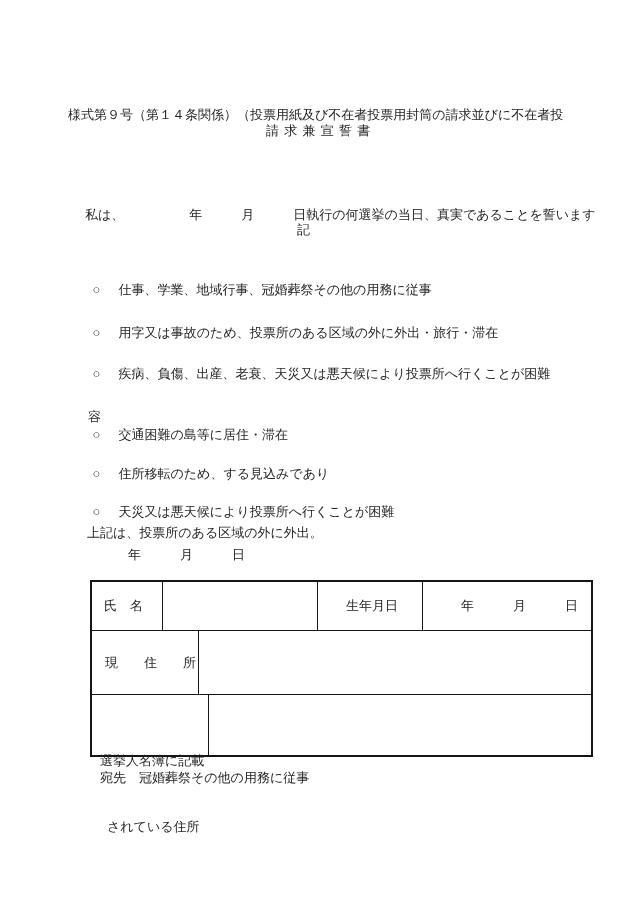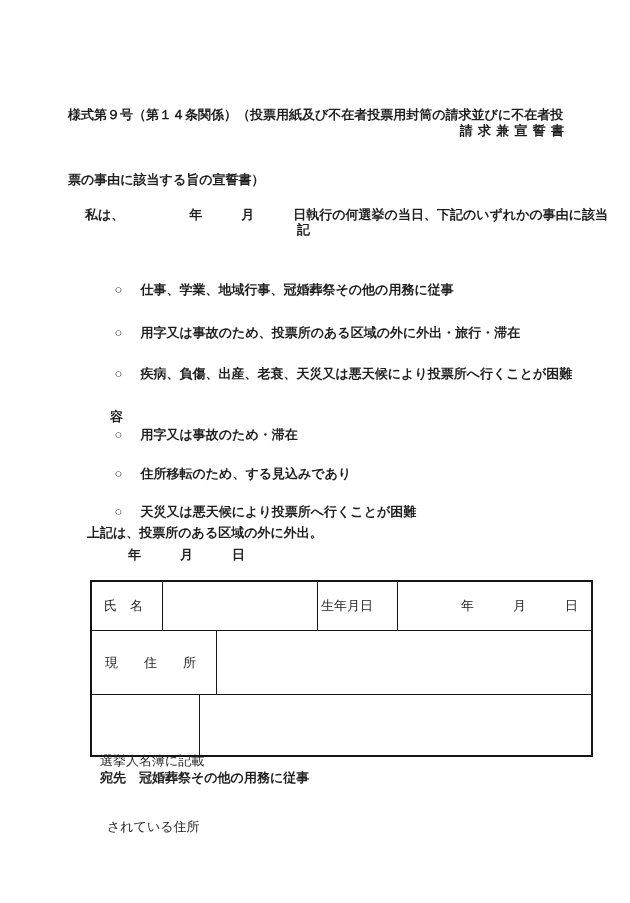--- a/index.html
+++ b/index.html
@@ -5,28 +5,28 @@
   html, body { margin: 0; padding: 0; }
   body {
     width: 630px; height: 903px;
     background: #ffffff;
     font-family: "Liberation Serif", "DejaVu Serif", serif;
     color: #1f1f1f;
     position: relative;
     overflow: hidden;
   }
   .abs { position: absolute; white-space: pre; }
-  .doc-text { font-size: 13px; line-height: 21.5px; font-weight: bold; }
+  .doc-text { font-size: 13px; line-height: 21.5px; }
 
   .form-note { left: 68px; top: 61px; }
-  .doc-title { left: 72px; top: 120px; width: 493px; text-align: right; letter-spacing: 1px; }
+  .doc-title { left: 72px; top: 120px; width: 493px; text-align: center; letter-spacing: 1px; }
   .request-par { left: 72px; top: 161px; }
   .ki-label { left: 297px; top: 219px; }
 
-  .reason { left: 108px; width: 486px; }
+  .reason { left: 86px; width: 486px; }
   .reason .mark { display: inline-block; width: 26px; }
   .reason .cont { margin-left: 2px; }
   .reason-1 { top: 257px; }
   .reason-2 { top: 300px; }
   .reason-3 { top: 341px; }
   .reason-4 { top: 402px; }
   .reason-5 { top: 441px; }
   .reason-6 { top: 479px; }
 
   .oath-line { left: 87px; top: 522px; }
@@ -40,59 +40,58 @@
     font-size: 13px;
   }
   .t-row { display: flex; box-sizing: border-box; }
   .t-row-1 { height: 49px; border-bottom: 1px solid #151515; }
   .t-row-2 { height: 64px; border-bottom: 1px solid #151515; }
   .t-row-3 { height: 60px; }
   .t-cell { box-sizing: border-box; display: flex; align-items: center; white-space: pre; }
   .b-right { border-right: 1px solid #151515; }
   .c-name-label { width: 71px; padding-left: 12px; }
   .c-name-value { width: 155px; padding-left: 8px; }
-  .c-birth-label { width: 80px; padding-left: 3px; }
+  .c-birth-label { width: 80px; padding-left: 3px; margin-left: 25px; }
   .c-birth-value { flex: 1; justify-content: flex-end; padding-right: 13px; }
-  .c-addr-label { width: 125px; padding-left: 13px; }
+  .c-addr-label { width: 107px; padding-left: 13px; }
   .c-addr-value { flex: 1; padding-left: 10px; }
-  .c-reg-label { width: 108px; display: block; padding-top: 11px; line-height: 22px; }
+  .c-reg-label { width: 117px; display: block; padding-top: 11px; line-height: 22px; }
   .c-reg-line1 { padding-left: 8px; white-space: pre; }
-  .c-reg-line2 { padding-left: 15px; white-space: pre; text-align: center; }
+  .c-reg-line2 { padding-left: 15px; white-space: pre; }
 
   .addressee { left: 100px; top: 767px; }
 </style>
 </head>
 <body>
 
 <div class="abs doc-text form-note">
   <div>様式第９号（第１４条関係）（投票用紙及び不在者投票用封筒の請求並びに不在者投</div>
-  <div>票の事由に該当する旨の宣誓書）</div>
 </div>
 
 <div class="abs doc-text doc-title">請 求 兼 宣 誓 書</div>
 
 <div class="abs doc-text request-par">
-  <div>　私は、　　　　　年　　　月　　　日執行の何選挙の当日、下記のいずれかの事由に該当</div>
+  <div>　私は、　　　　　年　　　月　　　日執行の何選挙の当日、真実であることを誓います</div>
 </div>
 <div class="abs doc-text ki-label">記</div>
 
 <div class="abs doc-text reason reason-1">
   <span class="mark">○</span><span>仕事、学業、地域行事、冠婚葬祭その他の用務に従事</span>
   <div class="cont"></div>
 </div>
 <div class="abs doc-text reason reason-2">
   <span class="mark">○</span><span>用字又は事故のため、投票所のある区域の外に外出・旅行・滞在</span>
   <div class="cont"></div>
 </div>
 <div class="abs doc-text reason reason-3">
   <span class="mark">○</span><span>疾病、負傷、出産、老衰、天災又は悪天候により投票所へ行くことが困難</span>
   <div class="cont">容</div>
 </div>
 <div class="abs doc-text reason reason-4">
-  <span class="mark">○</span><span>用字又は事故のため・滞在</span>
+  <span class="mark">○</span><span>交通困難の島等に居住・滞在</span>
   <div class="cont"></div>
 </div>
 <div class="abs doc-text reason reason-5">
   <span class="mark">○</span><span>住所移転のため、する見込みであり</span>
   <div class="cont"></div>
 </div>
 <div class="abs doc-text reason reason-6">
   <span class="mark">○</span><span>天災又は悪天候により投票所へ行くことが困難</span>
   <div class="cont"></div>
 </div>

